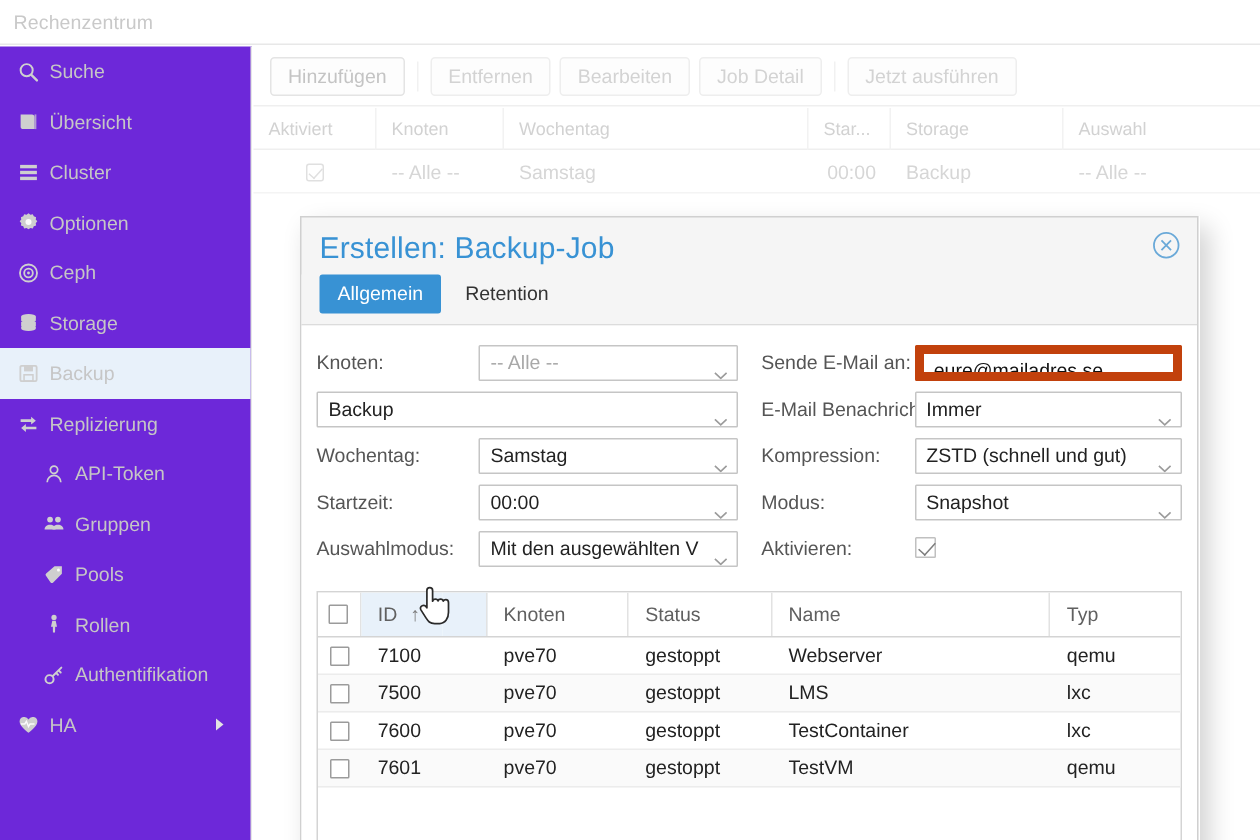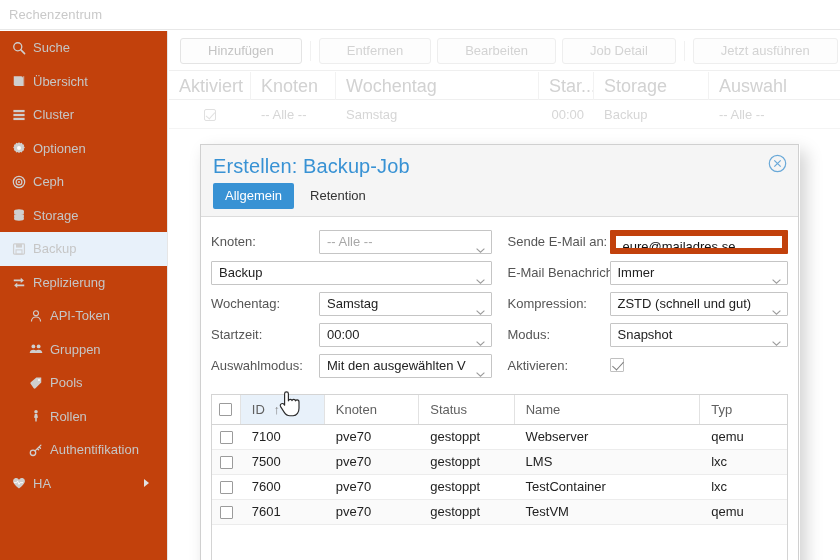--- a/index.html
+++ b/index.html
@@ -22,21 +22,21 @@
   }
   .breadcrumb {
     position: absolute; left: 9px; top: 7px;
     font-size: 13px; color: #c9c9c9;
     letter-spacing: .1px;
   }
 
   
   .sidebar {
     position: absolute; left: 0; top: 31px; width: 168px; height: 529px;
-    background: #c2410c; border-right: 1px solid #e6e6e6;
+    background: #6d28d9; border-right: 1px solid #e6e6e6;
   }
   .nav-item {
     position: relative; display: flex; align-items: center;
     height: 33.5px; padding-left: 9px; color: #cfcfcf;
     font-size: 13px; white-space: nowrap;
   }
   .nav-item.sub { padding-left: 26px; }
   .nav-item.active { background: #e8f1fa; }
   .nav-ico {
     width: 19px; flex: 0 0 19px; text-align: center;
@@ -56,35 +56,35 @@
   }
 
   
   .content { position: absolute; left: 169px; top: 31px; right: 0; bottom: 0; background: #fff; }
   .toolbar {
     position: absolute; left: 0; top: 0; right: 0; height: 40px;
     border-bottom: 1px solid #efefef; padding: 7px 0 0 11px;
     display: flex; align-items: flex-start; gap: 0;
   }
   .tbtn {
-    height: 26px; line-height: 24px; padding: 0 27px;
+    height: 26px; line-height: 24px; padding: 0 11px;
     border: 1px solid #eeeeee; border-radius: 3px; background: #fdfdfd;
     color: #d3d3d3; font-size: 13px; white-space: nowrap;
   }
   .tbtn.primary { color: #c4c4c4; border-color: #e4e4e4; }
   .tsep { width: 1px; height: 20px; background: #f1f1f1; margin: 3px 8px; }
 
   
   .ghead {
     position: absolute; left: 0; top: 41px; right: 0; height: 28px;
     border-bottom: 1px solid #efefef; display: flex; align-items: center;
   }
   .gcell {
     height: 28px; line-height: 28px; padding-left: 10px;
-    color: #d2d2d2; font-size: 18px; border-right: 1px solid #f2f2f2;
+    color: #d2d2d2; font-size: 12px; border-right: 1px solid #f2f2f2;
     overflow: hidden; white-space: nowrap;
   }
   .grow {
     position: absolute; left: 0; top: 70px; right: 0; height: 28px;
     display: flex; align-items: center; border-bottom: 1px solid #f4f4f4;
   }
   .rcell {
     height: 28px; line-height: 28px; color: #d6d6d6; font-size: 13px;
     padding-left: 10px; overflow: hidden; white-space: nowrap;
   }

